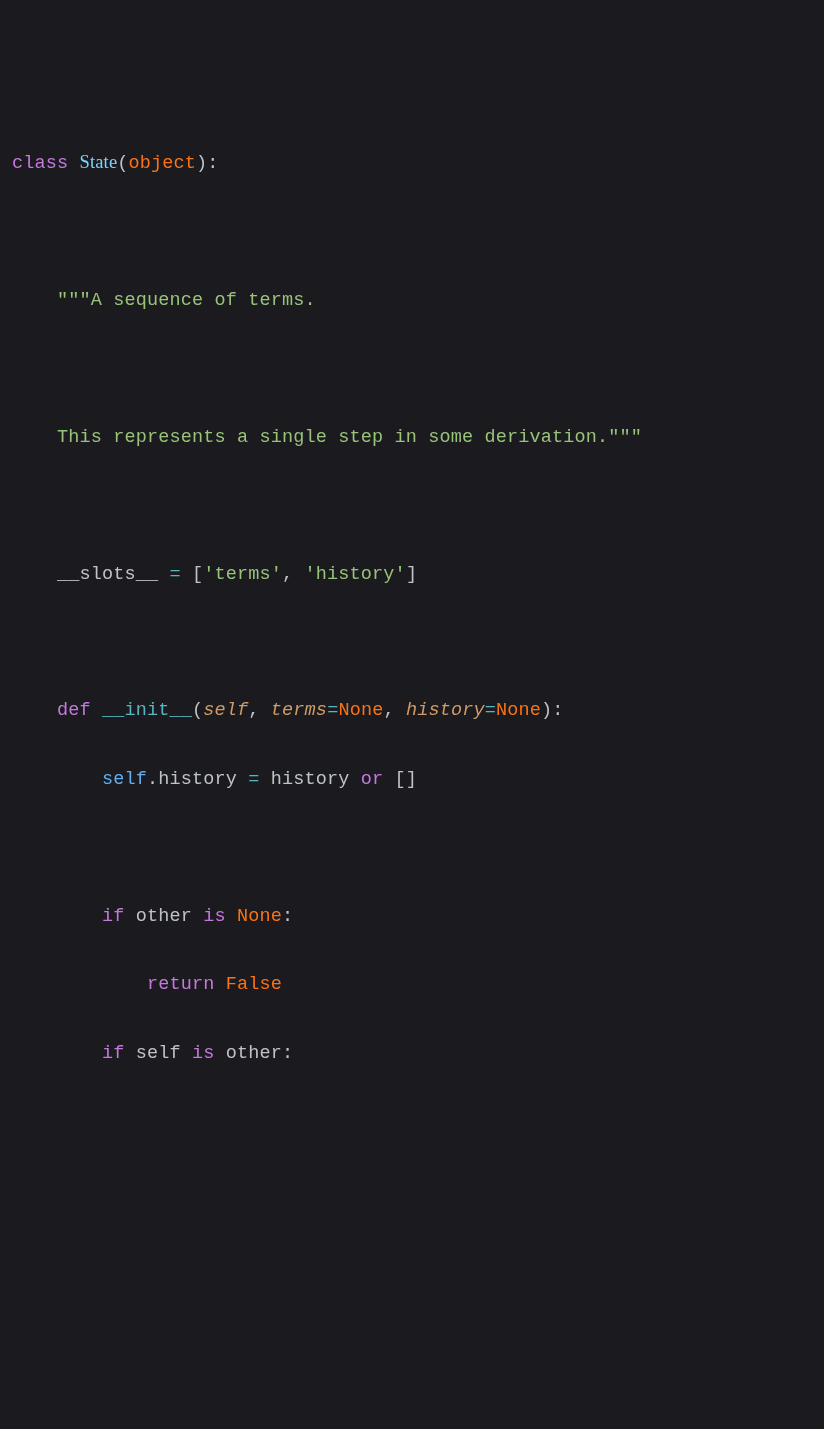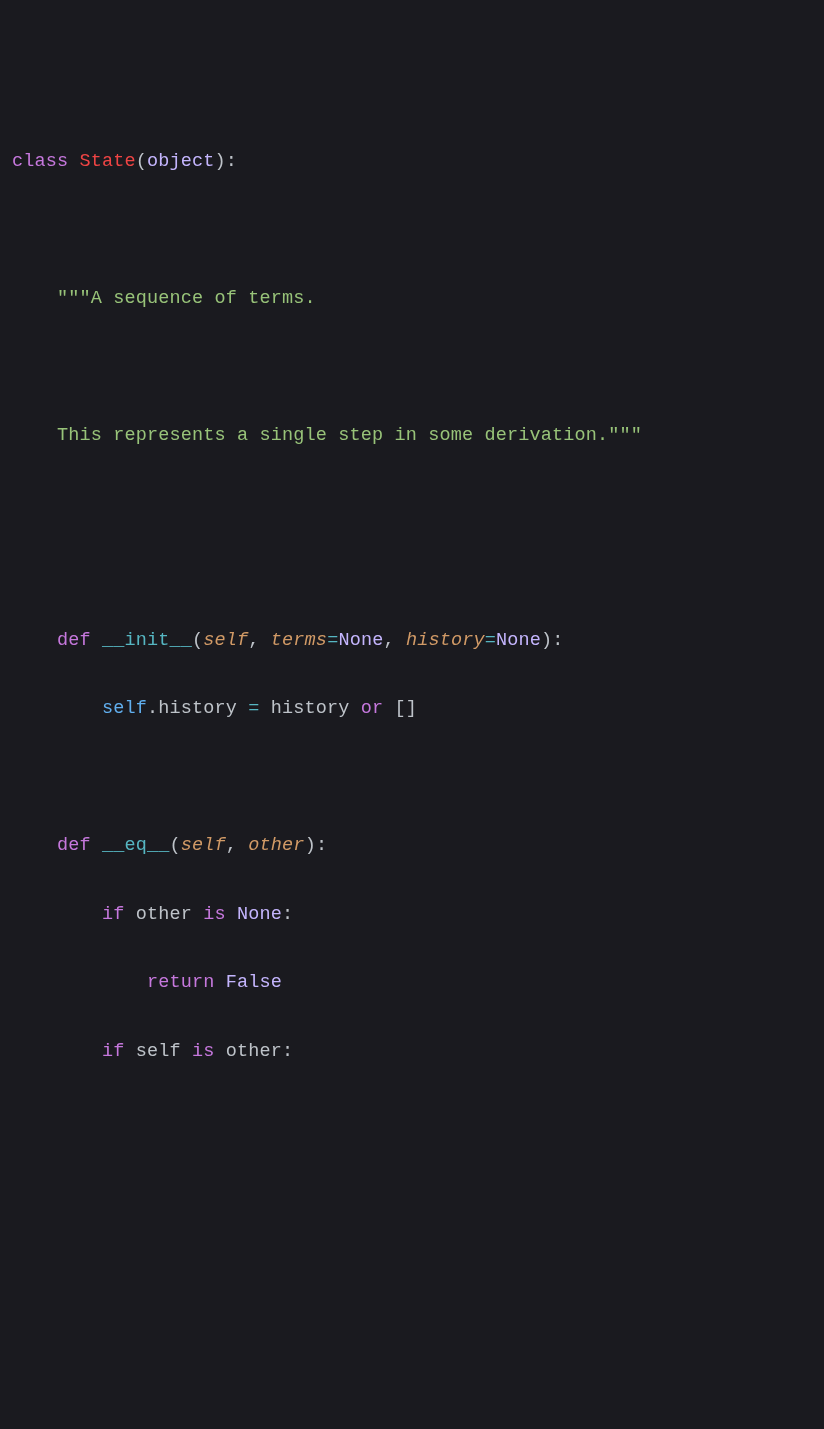--- a/index.html
+++ b/index.html
@@ -8,22 +8,22 @@
     font-family: "SF Mono", Monaco, Menlo, Consolas, "Courier New", monospace;
     font-size: 18.5px;
     line-height: 1.85;
     color: #bec3c9;
     padding: 8px 12px;
     white-space: pre;
     letter-spacing: 0.15px;
   }
   .line { display: block; position: relative; }
   .kw    { color: #c678dd; }   
-  .cls   { color: #ef4444; }   
-  .builtin { color: #c4b5fd; } 
+  .cls   { color: #7dd3fc; font-family: Liberation Serif, serif; }   
+  .builtin { color: #f97316; } 
   .dunder  { color: #56b6c2; } 
   .param-i { color: #d19a66; font-style: italic; } 
   .prop    { color: #bec3c9; } 
   .str     { color: #98c379; } 
   .op      { color: #56b6c2; } 
   .punct   { color: #bec3c9; } 
   .plain   { color: #bec3c9; }
   .self    { color: #61afef; } 
   .var     { color: #bec3c9; }
 </style>
@@ -31,25 +31,25 @@
 <body>
 
 
 
 <div class="code"><span class="line"><span class="kw">class</span> <span class="cls">State</span><span class="punct">(</span><span class="builtin">object</span><span class="punct">)</span><span class="punct">:</span></span>
 <span class="line"> </span>
 <span class="line">    <span class="str">"""A sequence of terms.</span></span>
 <span class="line"> </span>
 <span class="line">    <span class="str">This represents a single step in some derivation."""</span></span>
 <span class="line"> </span>
+<span class="line">    <span class="plain">__slots__</span><span class="op"> = </span><span class="punct">[</span><span class="str">'terms'</span><span class="punct">, </span><span class="str">'history'</span><span class="punct">]</span></span>
 <span class="line"> </span>
 <span class="line">    <span class="kw">def</span> <span class="dunder">__init__</span><span class="punct">(</span><span class="param-i">self</span><span class="punct">, </span><span class="param-i">terms</span><span class="op">=</span><span class="builtin">None</span><span class="punct">, </span><span class="param-i">history</span><span class="op">=</span><span class="builtin">None</span><span class="punct">)</span><span class="punct">:</span></span>
 <span class="line">        <span class="self">self</span><span class="punct">.</span><span class="prop">history</span><span class="op"> = </span><span class="var">history</span><span class="kw"> or </span><span class="punct">[]</span></span>
 <span class="line"> </span>
-<span class="line">    <span class="kw">def</span> <span class="dunder">__eq__</span><span class="punct">(</span><span class="param-i">self</span><span class="punct">, </span><span class="param-i">other</span><span class="punct">)</span><span class="punct">:</span></span>
 <span class="line">        <span class="kw">if</span><span class="var"> other </span><span class="kw">is</span><span class="builtin"> None</span><span class="punct">:</span></span>
 <span class="line">            <span class="kw">return</span><span class="builtin"> False</span></span>
 <span class="line">        <span class="kw">if</span><span class="var"> self </span><span class="kw">is</span><span class="var"> other</span><span class="punct">:</span></span>
 <span class="line"> </span>
 
 
 
 
 
 

